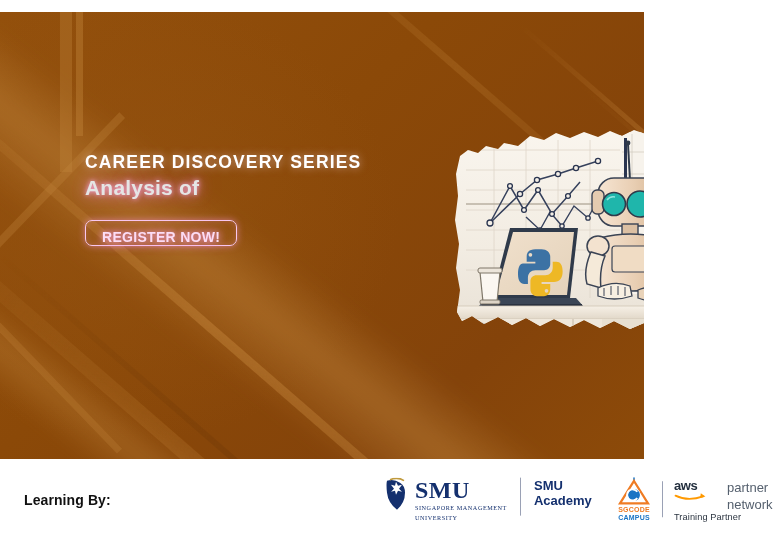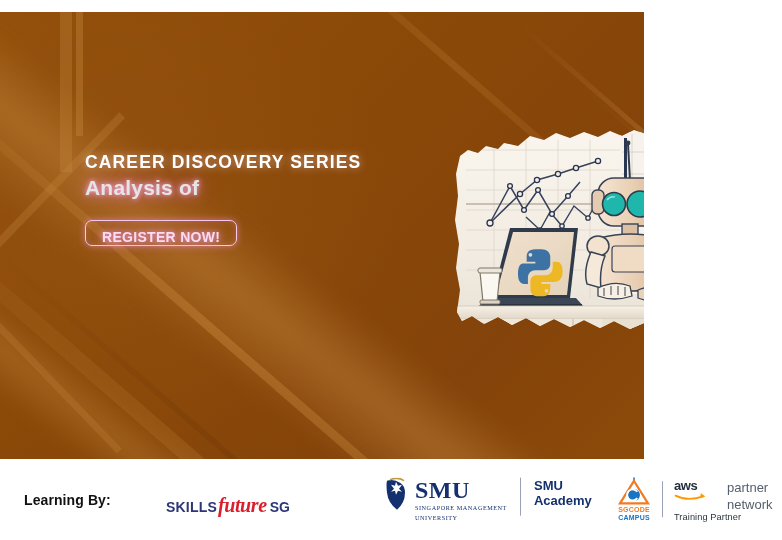--- a/index.html
+++ b/index.html
@@ -435,25 +435,20 @@
         </g>
       </svg>
     </div>
   </div>
 
   <div class="footer">
 
     <div class="organised">Learning By:</div>
 
     <div class="llisf">
-      <div class="sf-line">
-        <span class="sf-skills">SKILLS</span>
-          <span class="sf-future">future</span>
-          <span class="sf-sg">SG</span>
-      </div>
     </div>
 
     <div class="smu">
       <div class="smu-mark">
         <svg viewBox="0 0 28 34" width="28" height="34" xmlns="http://www.w3.org/2000/svg">
           <path d="M5,3 q7,-2 13,2 q5,3 5,10 q0,10 -8,17 q-9,-7 -10,-17 q-1,-9 0,-12 z" fill="#14306e"></path>
           <path d="M9,7 l3,4 -3,3 4,-1 1,4 2,-4 4,1 -3,-3 3,-4 -4,1 -2,-4 -1,4 z" fill="#ffffff"></path>
           <path d="M8,2 q8,-3 14,1" stroke="#c09a3e" stroke-width="1.6" fill="none"></path>
         </svg>
       </div>

